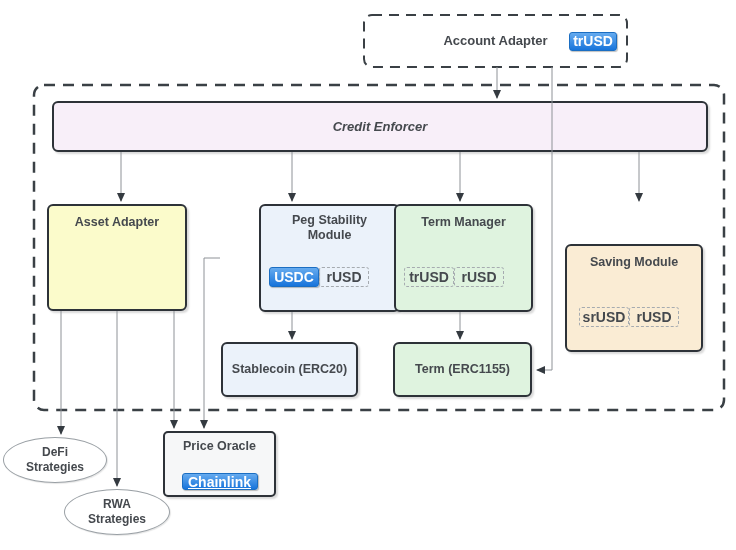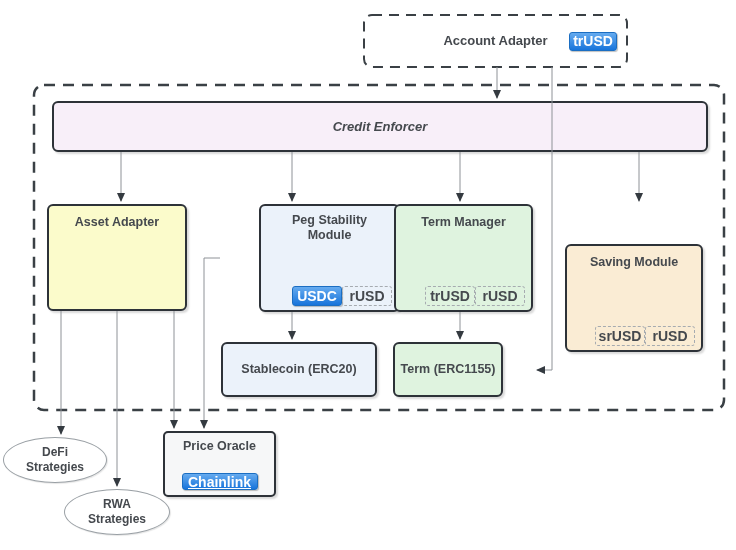--- a/index.html
+++ b/index.html
@@ -35,44 +35,44 @@
     display:flex; align-items:center; justify-content:center;font-style:italic;
   }
   .module { padding-top:9px; }
   .asset-adapter  { left:47px;  top:204px; width:140px; height:107px; background:var(--yellow); }
   .peg-stability  { left:220px; top:204px; width:141px; height:108px; background:var(--blue-light); padding-top:7px;margin-left:39px; }
   .term-issuer    { left:394px; top:204px; width:139px; height:108px; background:var(--green-light); }
   .saving-module  { left:565px; top:204px; width:138px; height:108px; background:var(--orange-light);margin-top:40px; }
   .module .title { padding:0 20px; }
 
   .badges-row {
-    position:absolute; left:8px; right:6px; bottom:4px;
-    display:flex; justify-content:flex-end; align-items:center;
+    position:absolute; left:8px; right:6px; bottom:23px;
+    display:flex; justify-content:flex-start; align-items:center;
   }
   .badge {
     box-sizing:border-box; width:50px; height:20px;
     display:flex; align-items:center; justify-content:center;
     font-size:14px; font-weight:bold; border-radius:3px;
   }
   .badge.solid {
     background:linear-gradient(var(--badge-blue-top), var(--badge-blue-bottom));
     border:1px solid var(--badge-blue-border); color:#ffffff;
     box-shadow:1px 1px 1px rgba(0,0,0,0.25);
   }
   .badge.dashed {
     border:1.5px dashed var(--badge-dash-border);
     color:var(--text-dark); background:transparent;
   }
 
   .token-box {
     height:55px; top:342px;
     display:flex; align-items:center; justify-content:center;
   }
-  .stablecoin { left:221px; width:156px; background:var(--blue-light); }
-  .term-token { left:393px; width:110px; background:var(--green-light); }
+  .stablecoin { left:221px; width:137px; background:var(--blue-light); }
+  .term-token { left:393px; width:139px; background:var(--green-light); }
 
   .price-oracle {
     left:163px; top:431px; width:113px; height:66px;
     background:var(--gray-light); padding-top:6px; border-radius:5px;
   }
   .oracle-badge {
     position:absolute; left:50%; transform:translateX(-50%);
     bottom:5px; width:76px; height:17px;text-decoration:underline;
   }
 

